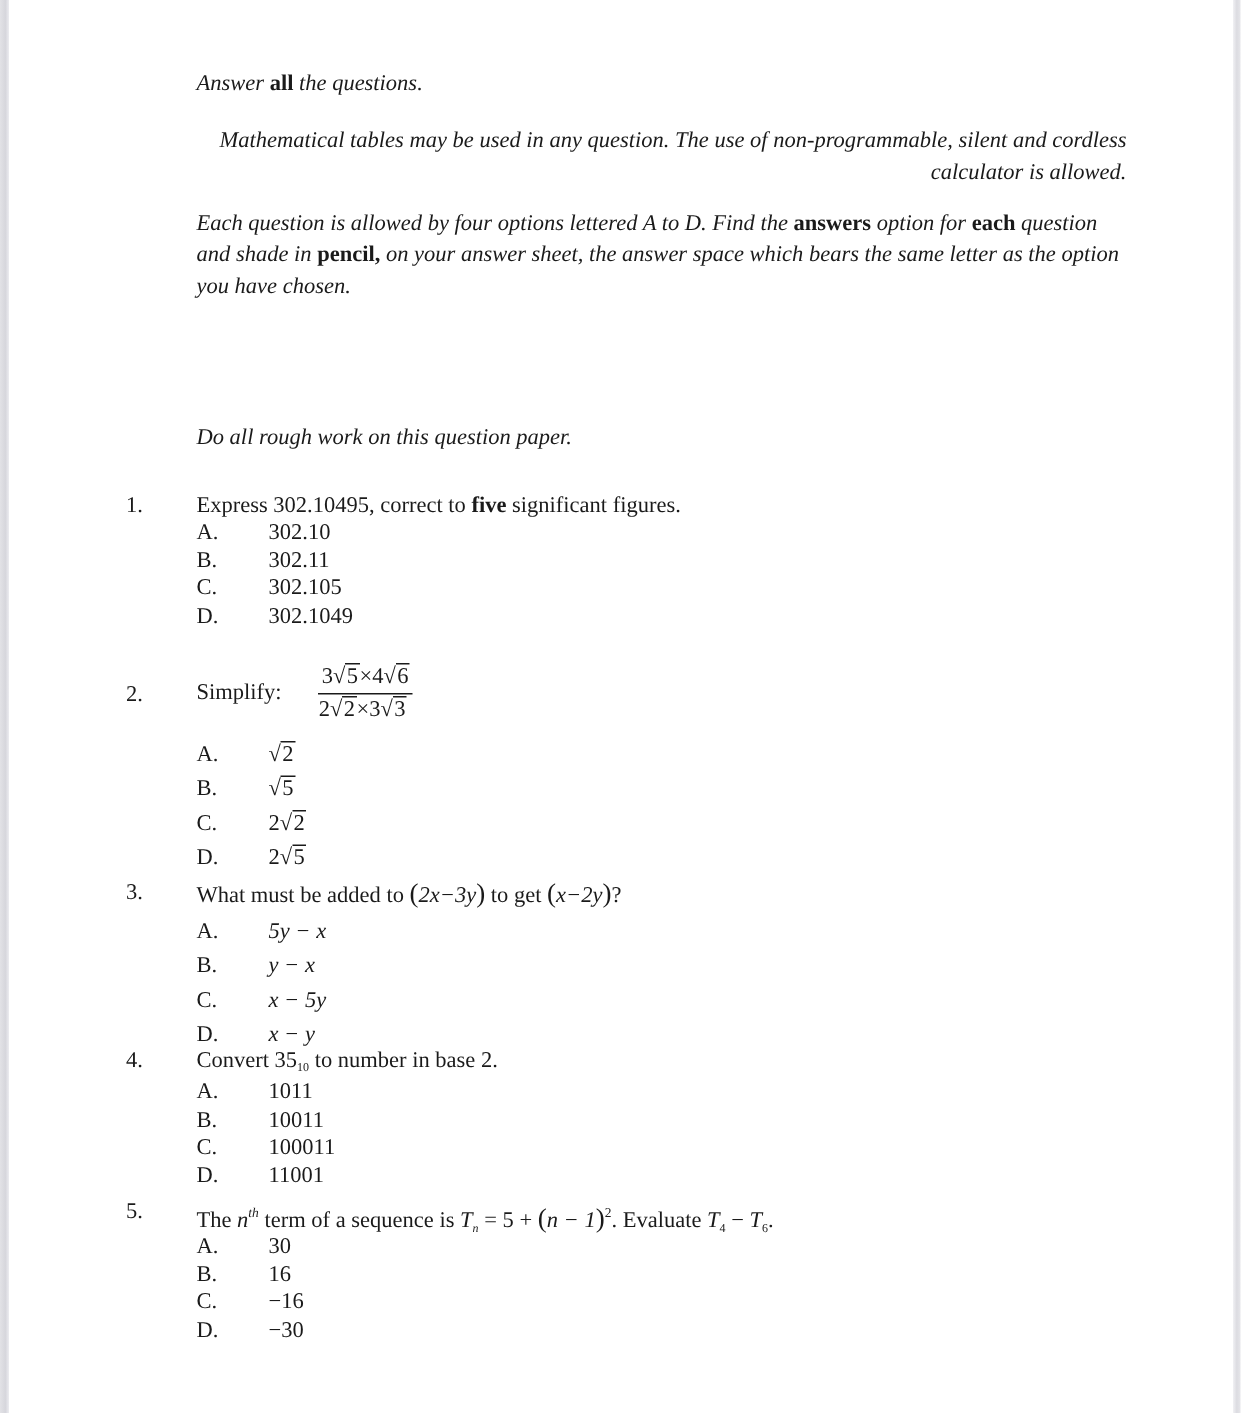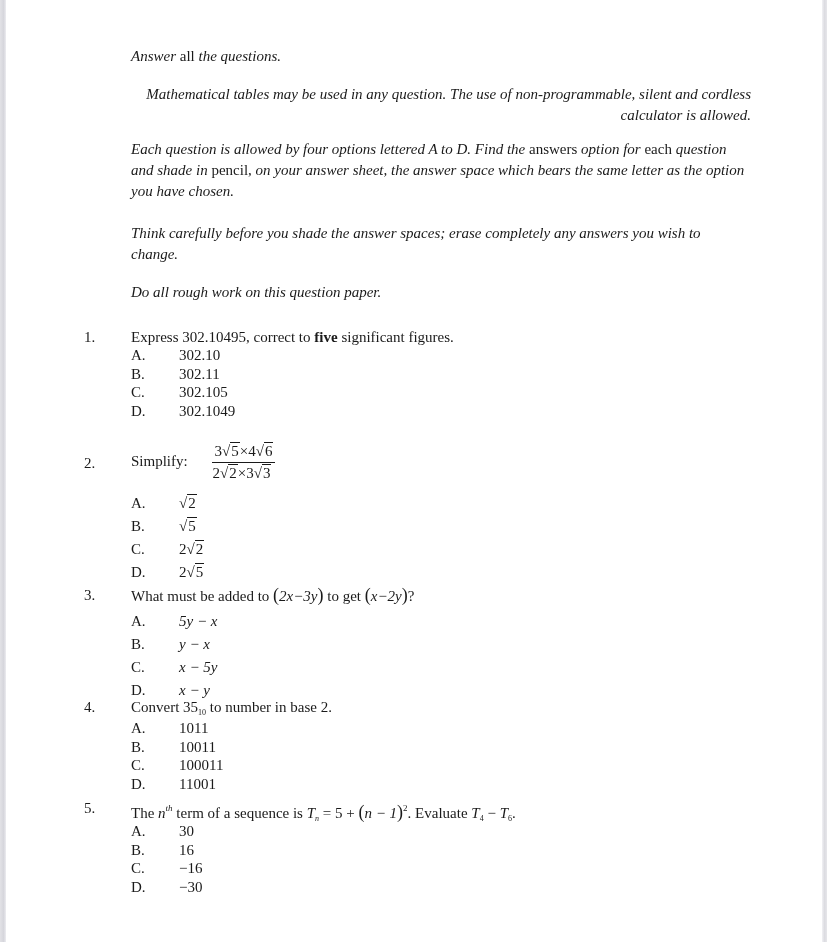--- a/index.html
+++ b/index.html
@@ -9,21 +9,21 @@
     font-family: "Liberation Serif", "DejaVu Serif", serif;
     color: #1a1a1a;
   }
   .edge-left { position: absolute; left: 0; top: 0; width: 6px; height: 942px;
     background: linear-gradient(to right, #e2e2e6, #d6d6dc 60%, #ececf0); }
   .edge-right { position: absolute; right: 0; top: 0; width: 5px; height: 942px;
     background: linear-gradient(to right, #f1f1f4, #dcdce1 50%, #e6e6ea); }
   .page { position: absolute; left: 6px; top: 0; width: 816px; height: 942px; background: #fff; }
 
   .instr { position: absolute; left: 125px; width: 620px; font-style: italic; font-size: 15px; line-height: 21px; }
-  .instr b { font-style: normal; font-weight: normal; }
+  .instr b { font-style: normal; font-weight: bold; }
 
   .q { position: absolute; left: 0; width: 816px; font-size: 15px; }
   .qnum { position: absolute; left: 78px; top: 0; line-height: 18px; }
   .qtext { position: absolute; left: 125px; top: 0; line-height: 18px; white-space: nowrap; }
   .opts { position: absolute; left: 125px; }
   .opt { height: 18.6px; line-height: 18.6px; position: relative; white-space: nowrap; }
   .opt .letter { position: absolute; left: 0; }
   .opt .val { position: absolute; left: 48px; text-align: right; }
   .mi { font-style: italic; }
   .sqrt { display: inline-block; position: relative; }
@@ -44,21 +44,20 @@
 
 <div class="page">
 
   <div class="instr" style="top:46px;"><span>Answer </span><b>all</b><span> the questions.</span></div>
 
   <div class="instr" style="top:84px;text-align:right;">Mathematical tables may be used in any question. The use of non-programmable, silent and cordless calculator is allowed.</div>
 
   <div class="instr" style="top:139px;"><span>Each question is allowed by four options lettered A to D. Find the </span><b>answers</b><span> option for </span><b>each</b><span> question and shade in </span><b>pencil,</b><span> on your answer sheet, the answer space which bears the same letter as the option you have chosen.</span></div>
 
 
-  <div class="instr" style="top:223px;">Think carefully before you shade the answer spaces; erase completely any answers you wish to change.</div>
   <div class="instr" style="top:282px;">Do all rough work on this question paper.</div>
 
   <div class="q" style="top:328px;">
     <span class="qnum">1.</span>
     <span class="qtext"><span>Express 302.10495, correct to </span><b>five</b><span> significant figures.</span></span>
     <div class="opts" style="top:18px;">
       <div class="opt">
           <span class="letter">A.</span>
           <span class="val">302.10</span>
         </div>

